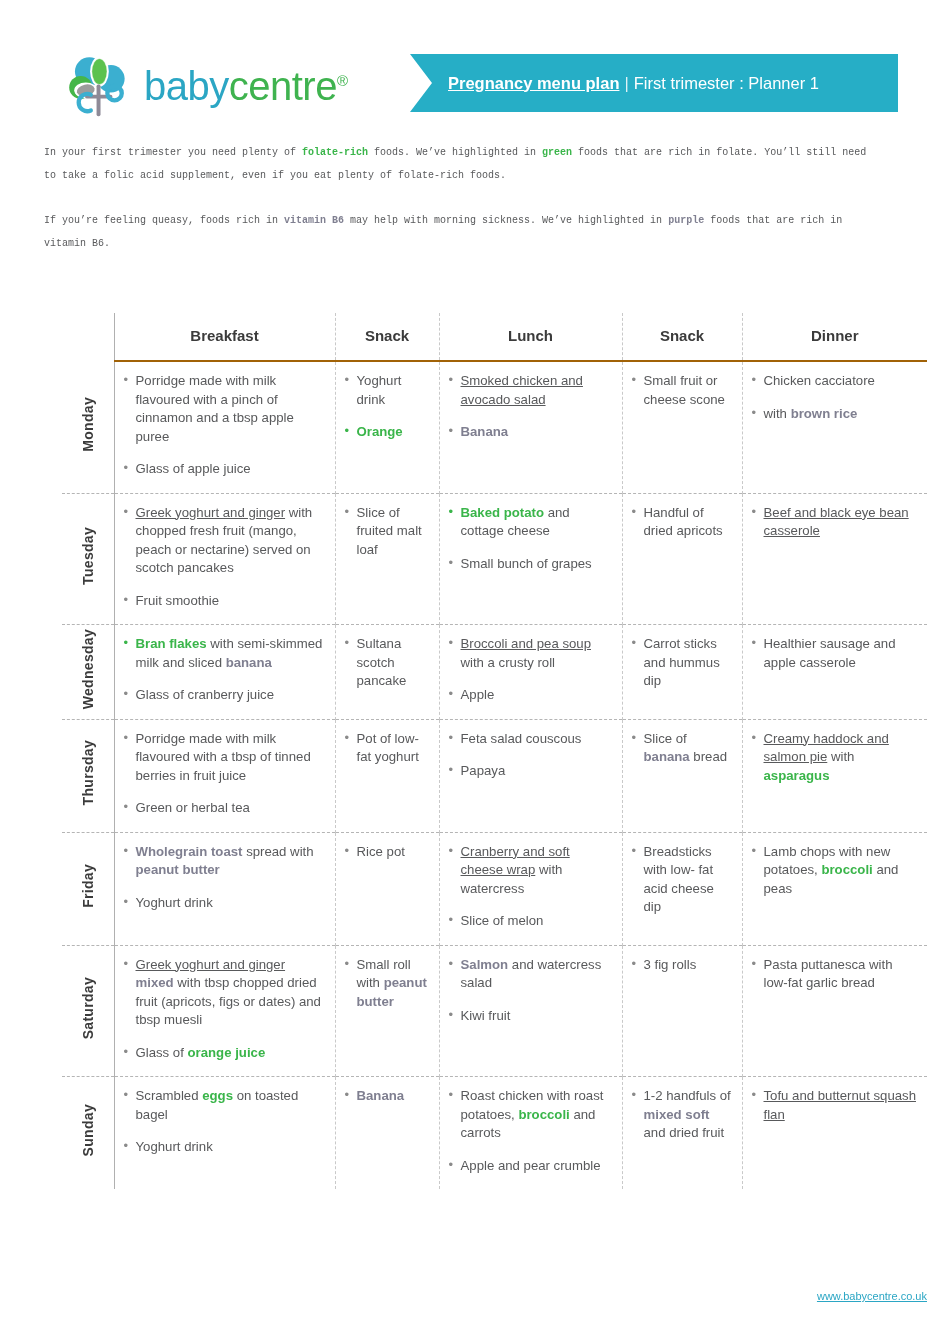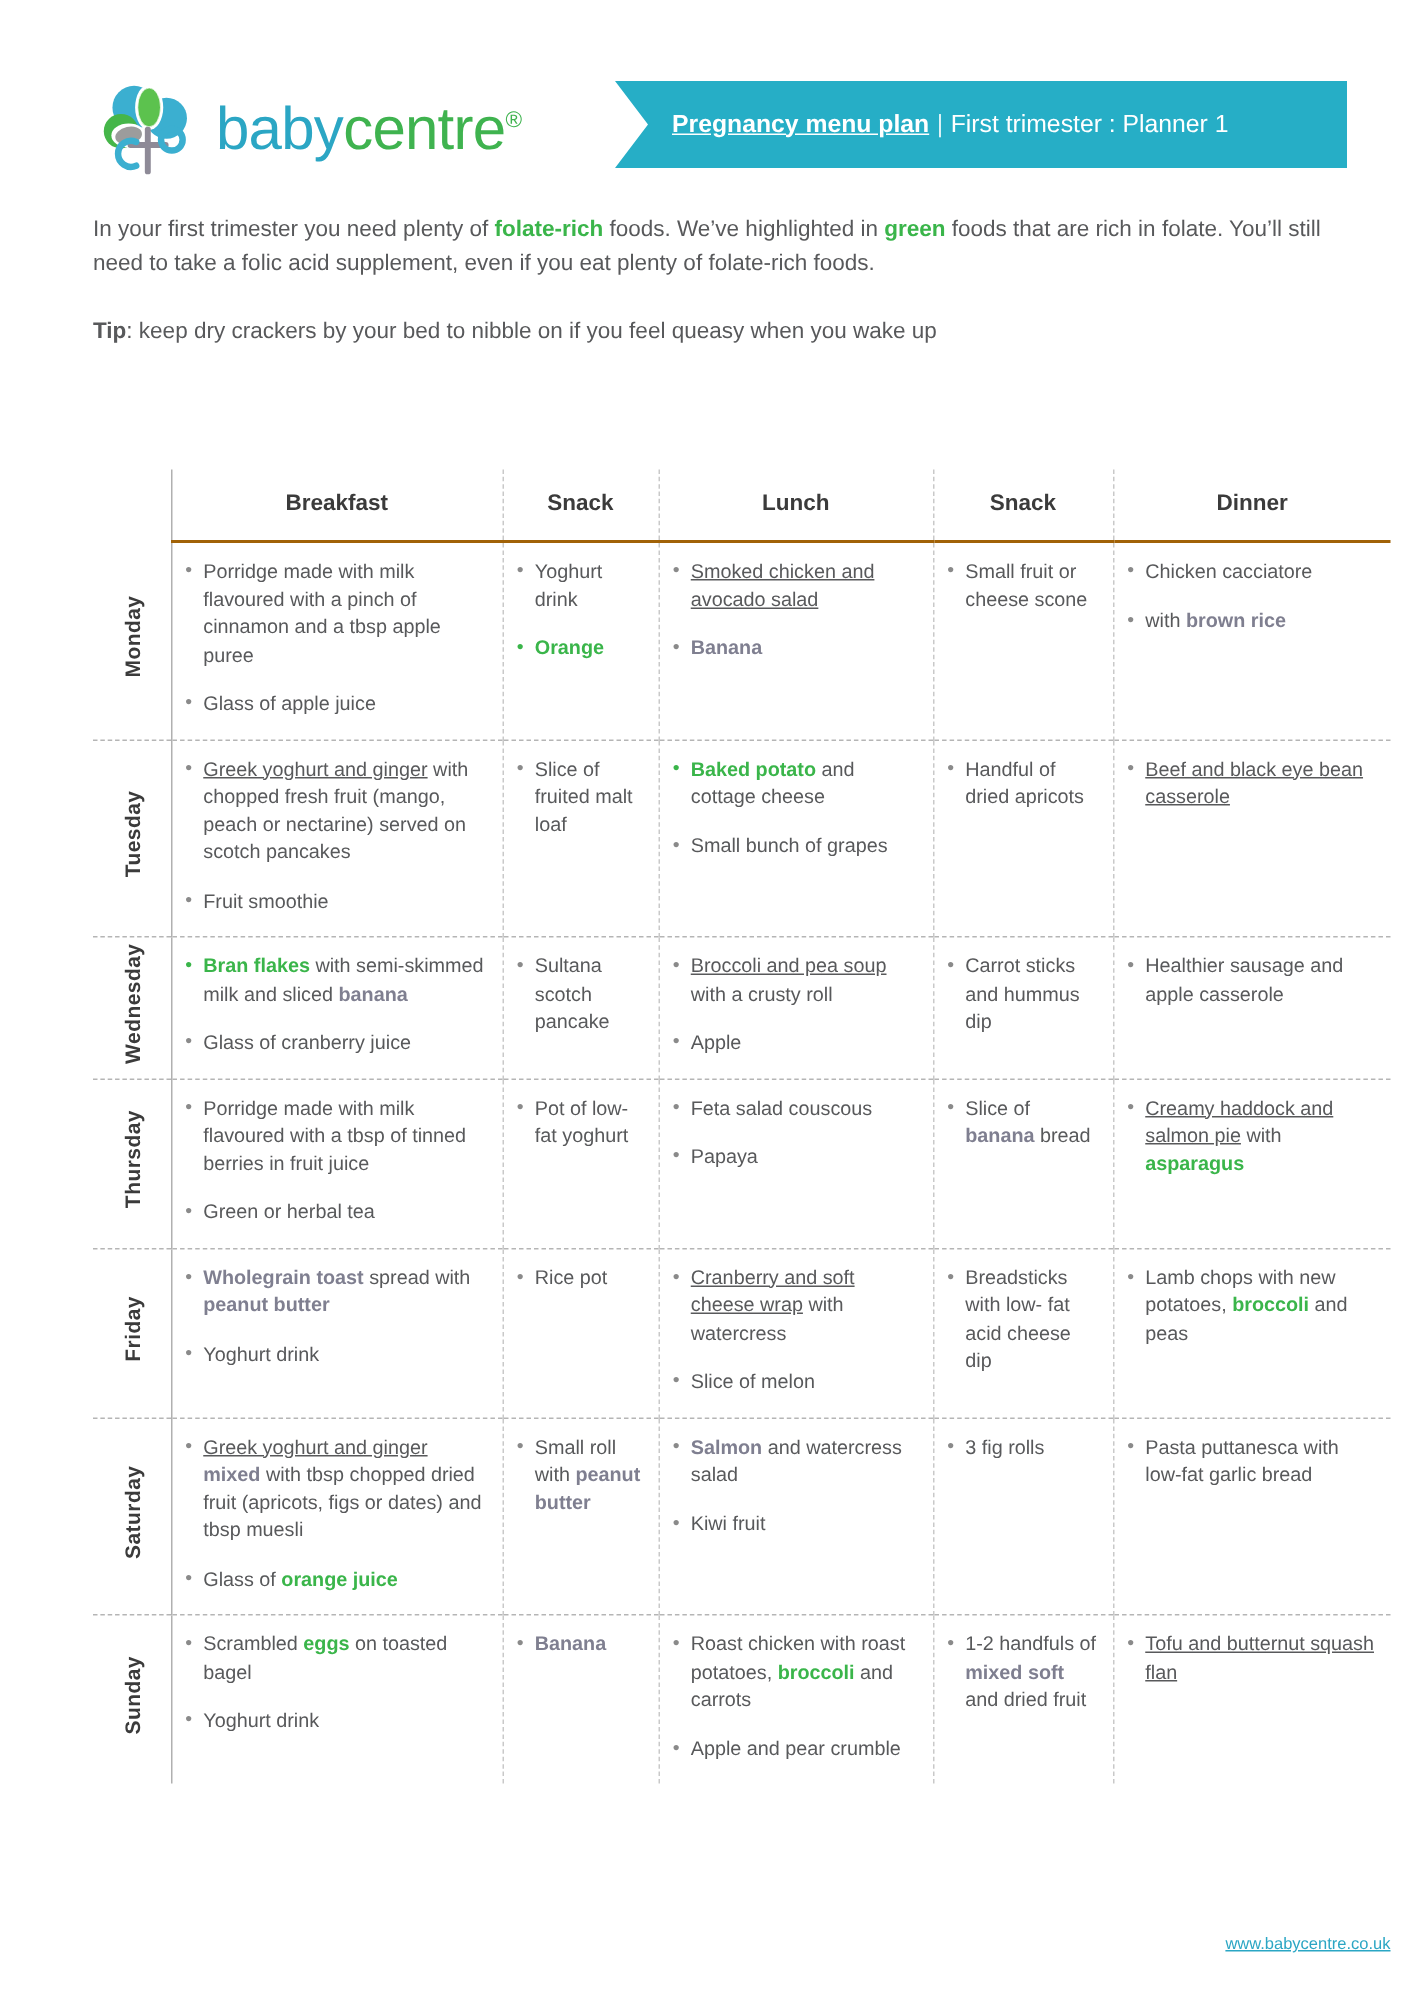--- a/index.html
+++ b/index.html
@@ -50,25 +50,26 @@
     font-size: 16.5px;
     clip-path: polygon(0 0, 100% 0, 100% 100%, 0 100%, 22px 50%);
   }
   .banner .strong { font-weight: bold; text-decoration: underline; }
   .banner .sep { opacity: 0.85; padding: 0 5px; font-weight: 300; }
   .banner .light { font-weight: 400; }
 
   
   .intro {
     position: absolute;
-    left: 62px; top: 141px;
+    left: 44px; top: 141px;
     width: 830px;
-    font-size: 15px;
+    font-size: 10px;
     line-height: 23px;
     color: #58595b;
+    font-family: Liberation Mono, monospace;
   }
   .intro p { margin: 0 0 22px 0; }
   .intro p:last-child { margin-bottom: 0; }
   .g { color: #3AB54A; font-weight: bold; }
   .p { color: #7f7f90; font-weight: bold; }
   .b { font-weight: bold; color: #58595b; }
 
   
   .planner {
     position: absolute;
@@ -189,22 +190,22 @@
   <div class="banner">
     <span class="strong">Pregnancy menu plan</span>
     <span class="sep">|</span>
     <span class="light">First trimester : Planner 1</span>
   </div>
 </div>
 
 <div class="intro">
   <p><span>In your first trimester you need plenty of </span><span class="g">folate-rich</span><span> foods. We’ve highlighted in </span><span class="g">green</span><span> foods that are rich in folate. You’ll still need to take a folic acid supplement, even if you eat plenty of folate-rich foods.</span></p>
 
-
-  <p><span class="b">Tip</span><span>: keep dry crackers by your bed to nibble on if you feel queasy when you wake up</span></p>
+  <p><span>If you’re feeling queasy, foods rich in </span><span class="p">vitamin B6</span><span> may help with morning sickness. We’ve highlighted in </span><span class="p">purple</span><span> foods that are rich in vitamin B6.</span></p>
+
 </div>
 
 <div class="planner">
   <table class="grid">
     <colgroup>
       <col class="c-day">
         <col class="c-brk">
         <col class="c-sn1">
       <col class="c-lun">
         <col class="c-sn2">

